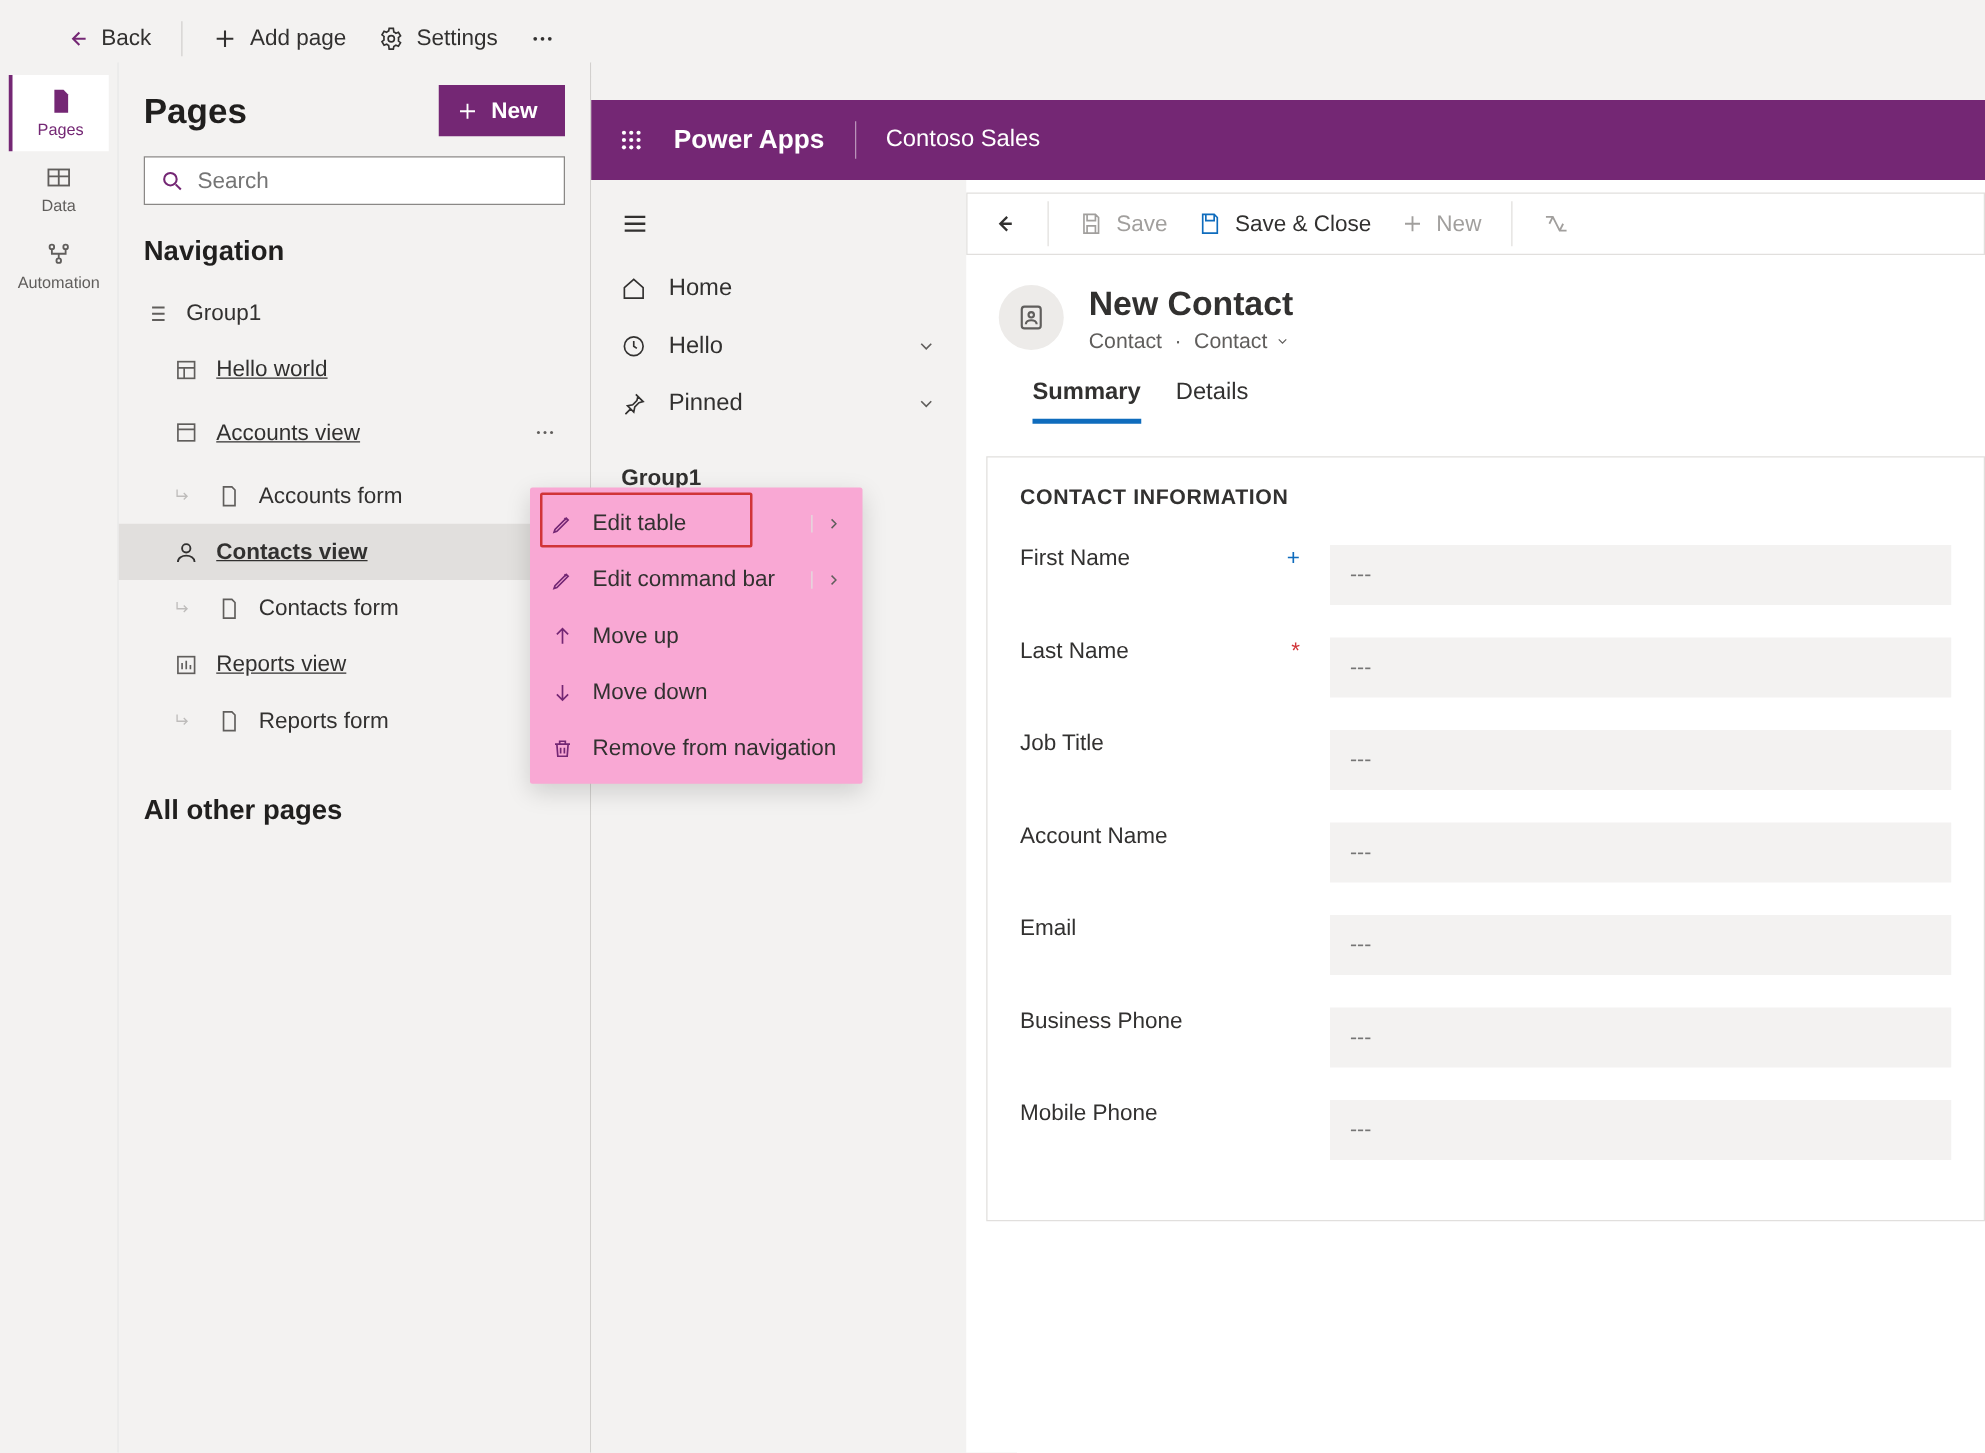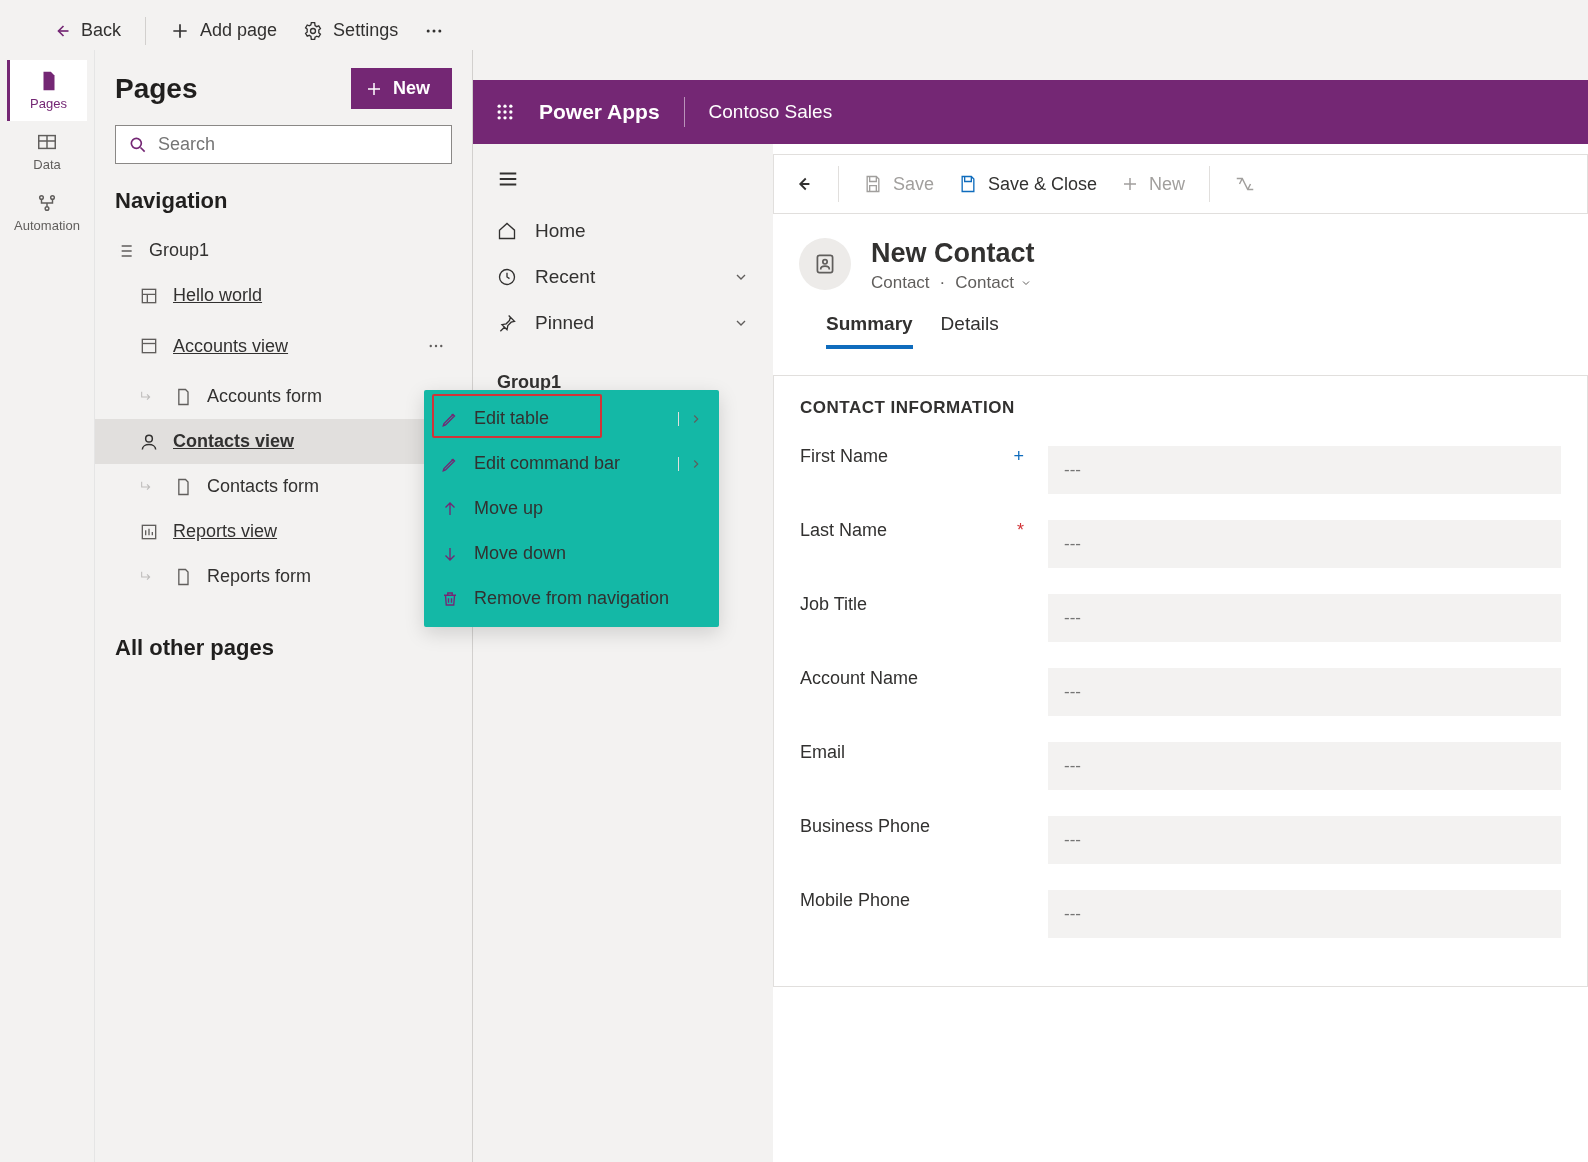--- a/index.html
+++ b/index.html
@@ -43,43 +43,43 @@
   .app-name { font-size: 19px; }
 
   .app-body { display: flex; height: calc(100% - 94px); }
   .app-sidebar { width: 300px; background: #f3f2f1; padding: 18px 0; }
   .ham { padding: 6px 24px 18px 24px; }
   .sb-item { display: flex; align-items: center; gap: 18px; padding: 12px 24px; font-size: 19px; color: #323130; cursor: pointer; }
   .sb-item .chev { margin-left: auto; }
   .sb-group-label { padding: 26px 24px 8px 24px; font-size: 18px; font-weight: 600; color: #323130; }
 
   .app-main { flex: 1; background: #fff; margin-top: 0; border-left: 0; }
-  .cmd-bar { background: #fff; border: 1px solid #e1dfdd; margin: 10px 0 18px 0; height: 60px; display: flex; align-items: center; padding: 0 18px; gap: 24px; }
+  .cmd-bar { background: #fff; border: 1px solid #e1dfdd; margin: 10px 0 18px 0; height: 50px; display: flex; align-items: center; padding: 0 18px; gap: 24px; }
   .cmd-bar .divider { width: 1px; height: 36px; background: #e1dfdd; }
   .cmd-item { display: flex; align-items: center; gap: 10px; font-size: 18px; color: #323130; cursor: pointer; }
   .cmd-item.disabled { color: #a19f9d; }
 
   .record-header { padding: 6px 26px 0 26px; display:flex; align-items:flex-start; gap:20px; }
   .avatar-circle { width: 52px; height: 52px; border-radius: 50%; background: #edebe9; display:flex; align-items:center; justify-content:center; }
   .rec-title { font-size: 27px; font-weight: 600; }
   .rec-sub { font-size: 17px; color: #605e5c; margin-top: 4px; display: flex; align-items: center; gap: 10px; }
   .tabs { display: flex; gap: 28px; padding: 20px 26px 0 26px; font-size: 19px; }
   .tab { padding-bottom: 10px; cursor: pointer; }
   .tab.active { font-weight: 600; border-bottom: 4px solid #0f6cbd; margin-left: 27px; }
-  .form-card { margin: 26px 0 0 0; border: 1px solid #e1dfdd; background: #fff; padding: 22px 26px; }
+  .form-card { margin: 26px 0 0 16px; border: 1px solid #e1dfdd; background: #fff; padding: 22px 26px; }
   .form-section-title { font-size: 17px; font-weight: 700; letter-spacing: .5px; color: #323130; margin-bottom: 28px; }
   .form-row { display: flex; margin-bottom: 26px; gap: 18px; }
   .form-label { width: 230px; font-size: 18px; color: #323130; position: relative; }
   .form-label .req { position: absolute; right: 6px; top: 0; font-size: 18px; }
   .req-blue { color: #0f6cbd; }
   .req-red { color: #d13438; }
   .form-input { flex: 1; background: #f3f2f1; border: none; padding: 14px 16px; font-size: 17px; color: #605e5c; }
 
   
-  .context-menu { position: absolute; top: 390px; left: 424px; width: 295px; background: #14b8a6; box-shadow: 0 6px 20px rgba(0,0,0,.15); border-radius: 2px; padding: 6px 0; z-index: 50; }
+  .context-menu { position: absolute; top: 390px; left: 424px; width: 266px; background: #f9a8d4; box-shadow: 0 6px 20px rgba(0,0,0,.15); border-radius: 2px; padding: 6px 0; z-index: 50; }
   .cm-item { display: flex; align-items: center; gap: 14px; padding: 12px 16px; font-size: 18px; color: #323130; cursor: pointer; }
   .cm-item .chev { margin-left: auto; color: #605e5c; border-left:1px solid #e1dfdd; padding-left:10px; }
   .cm-highlight { position: absolute; top: 4px; left: 8px; width: 170px; height: 44px; border: 2px solid #d13438; pointer-events: none; border-radius:2px; }
   .cm-icon { width: 20px; height: 20px; color: #742774; display:inline-flex; align-items:center; justify-content:center; }
 
   svg { display:block; }
 </style>
 </head>
 <body>
 
@@ -351,21 +351,21 @@
         <svg width="20" height="20" viewBox="0 0 24 24" fill="none" stroke="#323130" stroke-width="1.6">
             <path d="M3 11l9-8 9 8v10H3z"></path>
           </svg>
         <span>Home</span>
       </div>
       <div class="sb-item">
         <svg width="20" height="20" viewBox="0 0 24 24" fill="none" stroke="#323130" stroke-width="1.6">
             <circle cx="12" cy="12" r="9"></circle>
             <path d="M12 7v5l3 2"></path>
           </svg>
-        <span>Recent</span>
+        <span>Hello</span>
         <span class="chev">
             <svg width="16" height="16" viewBox="0 0 24 24" fill="none" stroke="#605e5c" stroke-width="2">
               <path d="M6 9l6 6 6-6"></path>
             </svg>
           </span>
       </div>
       <div class="sb-item">
         <svg width="20" height="20" viewBox="0 0 24 24" fill="none" stroke="#323130" stroke-width="1.6">
             <path d="M14 3l7 7-4 1-4 4-1 5-3-3-5 5 5-5-3-3 5-1 4-4 1-4z"></path>
           </svg>

